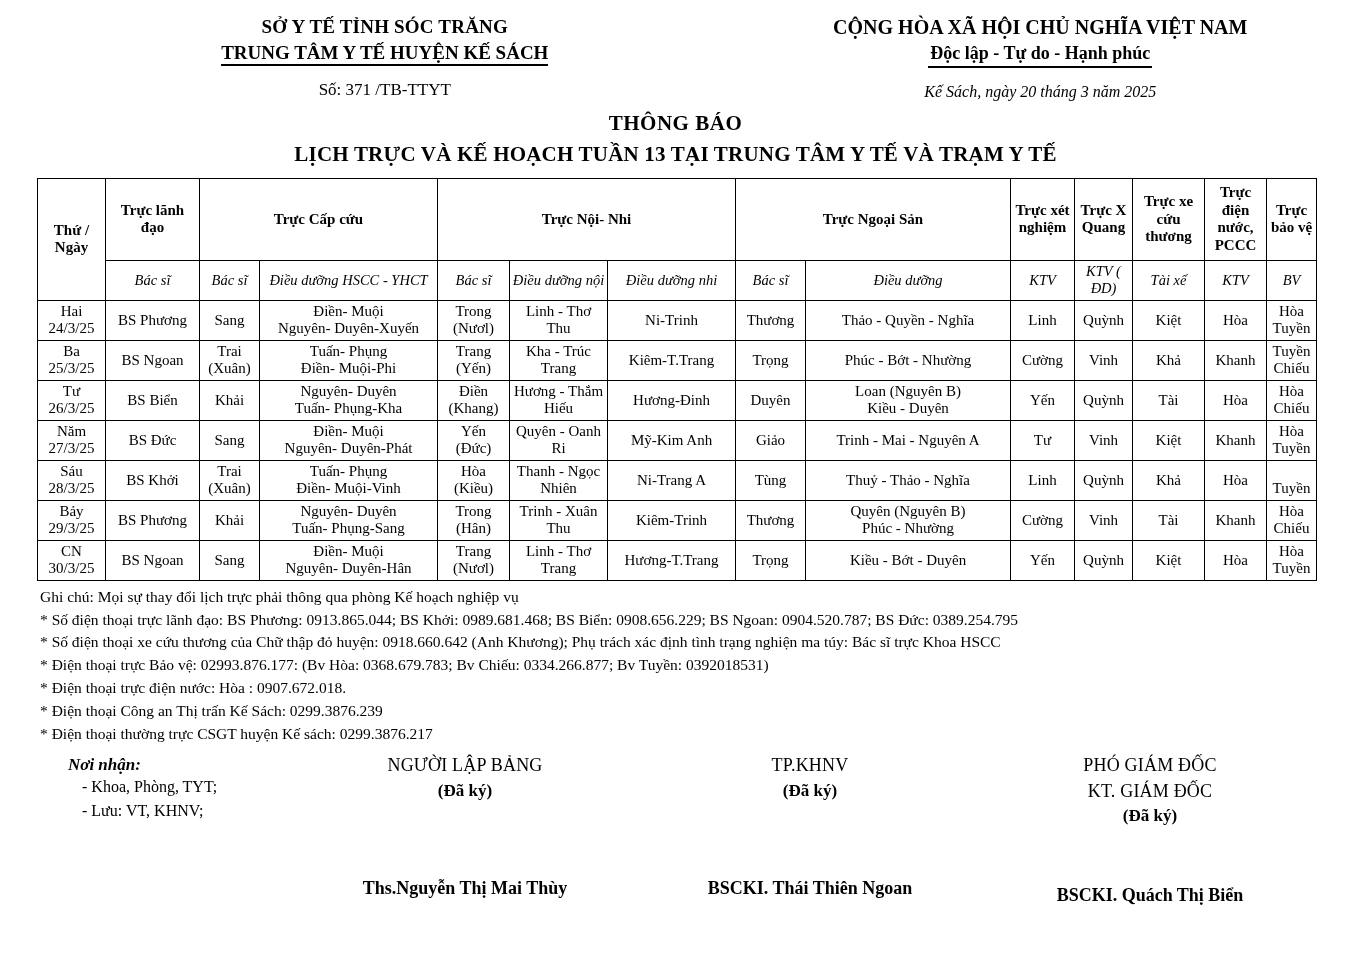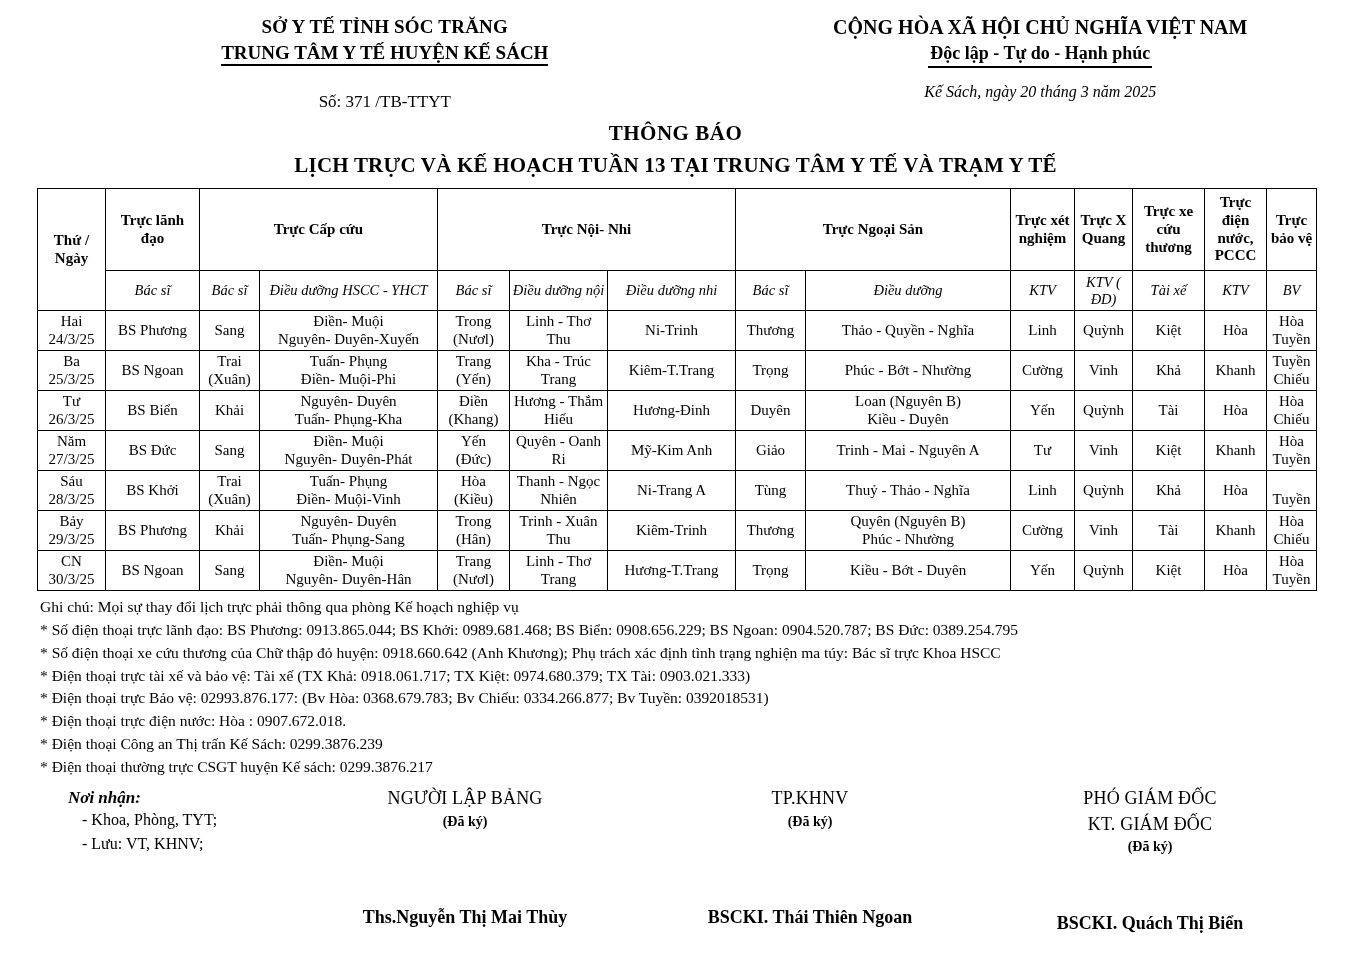--- a/index.html
+++ b/index.html
@@ -45,21 +45,21 @@
     line-height: 1.35;
     display: inline-block;
     position: relative;
   }
   .org-line2 .ul-seg {
     border-bottom: 2px solid #000;
     padding-bottom: 1px;
   }
   .doc-number {
     font-size: 17px;
-    margin-top: 26px;
+    margin-top: 14px;
     line-height: 1.3;
   }
   .nation-line1 {
     font-size: 20px;
     font-weight: bold;
     line-height: 1.35;
   }
   .nation-line2 {
     font-size: 18px;
     font-weight: bold;
@@ -176,21 +176,21 @@
   .sign-tp       { left: 660px; top: -2px; width: 300px; }
   .sign-director { left: 985px; top: -2px; width: 330px; }
 
   .sign-title {
     font-size: 18px;
     font-weight: normal;
     line-height: 1.4;
     letter-spacing: .2px;
   }
   .sign-signed {
-    font-size: 14px;
+    font-size: 17px;
     font-weight: bold;
     line-height: 1.4;
   }
   .sign-name {
     font-size: 18px;
     font-weight: bold;
     margin-top: 76px;
     white-space: nowrap;
   }
   .sign-name.shift-up { margin-top: 57px; }
@@ -523,21 +523,20 @@
   </table>
 </div>
 
 <div class="notes">
   <div class="nline">
     <span class="nlabel">Ghi chú:</span><span> Mọi sự thay đổi lịch trực phải thông qua phòng Kế hoạch nghiệp vụ</span>
   </div>
   <div id="notes-lines">
       <div class="nline">* Số điện thoại trực lãnh đạo: BS Phương: 0913.865.044; BS Khởi:  0989.681.468; BS Biển: 0908.656.229; BS Ngoan: 0904.520.787; BS Đức: 0389.254.795</div>
       <div class="nline">* Số điện thoại xe cứu thương của Chữ thập đỏ huyện: 0918.660.642 (Anh Khương); Phụ trách xác định tình trạng nghiện ma túy: Bác sĩ trực Khoa HSCC</div>
-      <div class="nline">* Điện thoại trực tài xế và bảo vệ: Tài  xế (TX  Khả: 0918.061.717;  TX Kiệt: 0974.680.379; TX Tài: 0903.021.333)</div>
       <div class="nline">* Điện thoại trực Bảo vệ: 02993.876.177: (Bv Hòa: 0368.679.783; Bv Chiếu: 0334.266.877; Bv Tuyền: 0392018531)</div>
       <div class="nline">* Điện thoại trực điện nước: Hòa : 0907.672.018.</div>
       <div class="nline">* Điện thoại Công an Thị trấn Kế Sách: 0299.3876.239</div>
       <div class="nline">* Điện thoại thường trực CSGT huyện Kế sách: 0299.3876.217</div>
     </div>
 </div>
 
 <div class="sign-area">
 
   <div class="sign-col sign-recipients">

